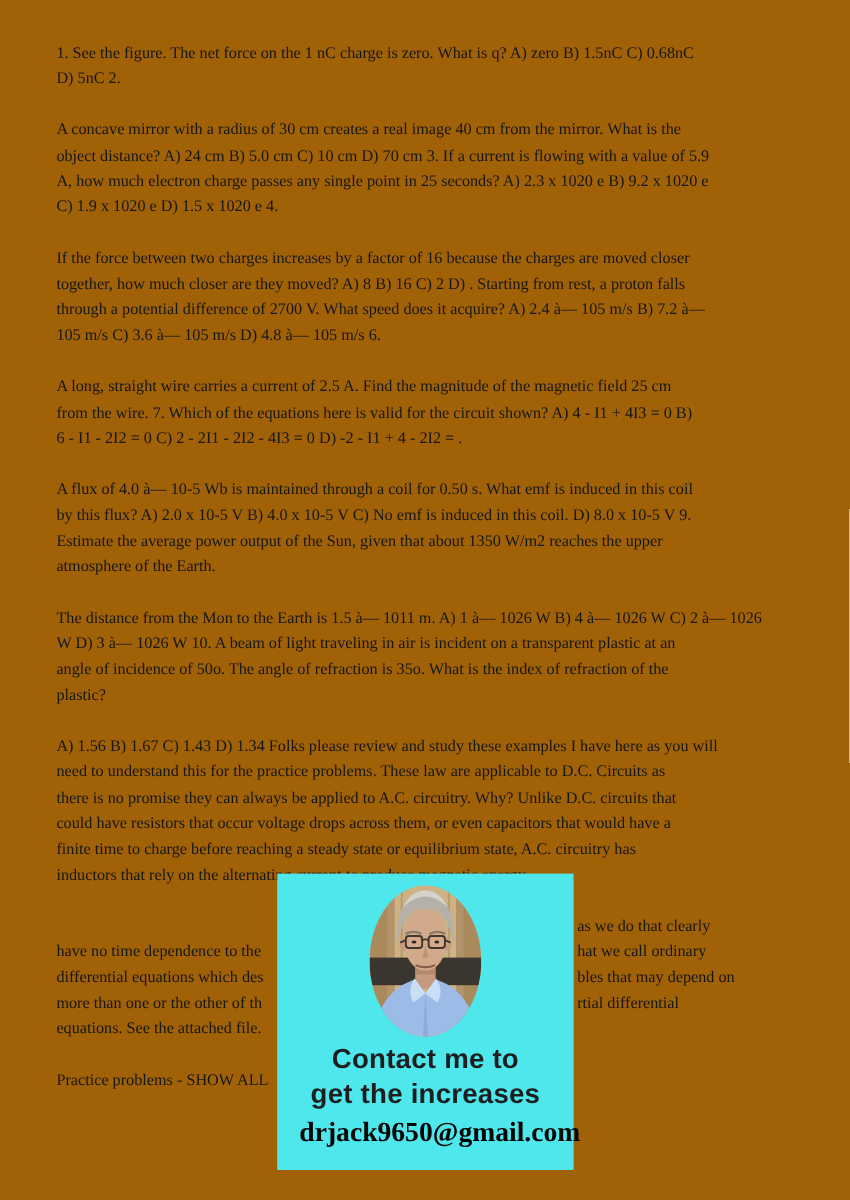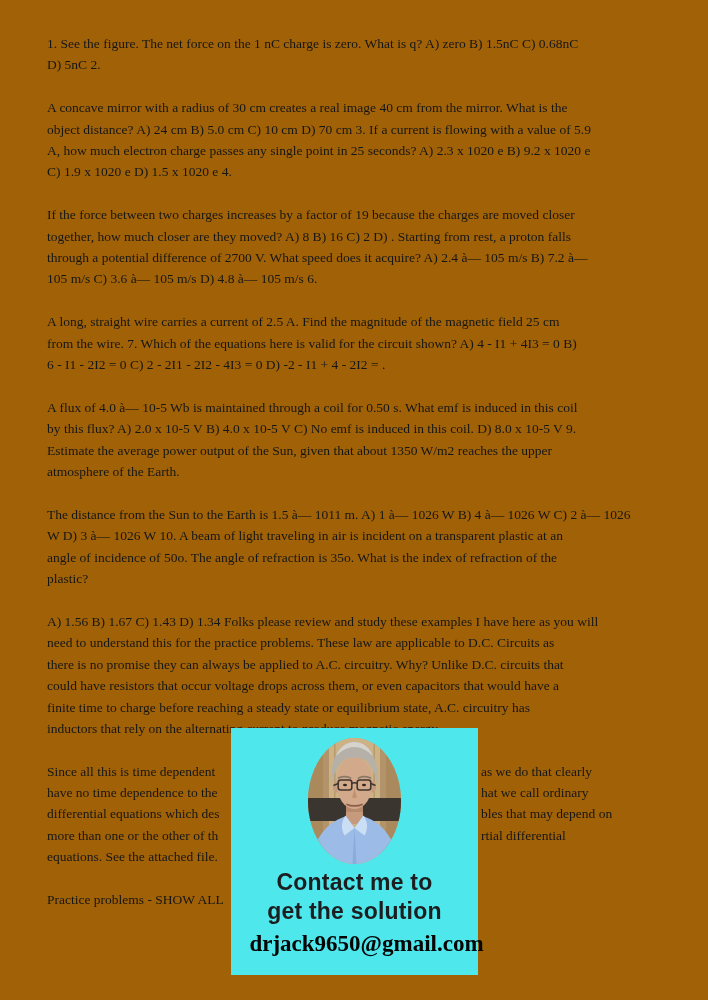--- a/index.html
+++ b/index.html
@@ -81,58 +81,57 @@
     </p>
 
     <p class="para">
       <span class="line">A concave mirror with a radius of 30 cm creates a real image 40 cm from the mirror. What is the</span>
       <span class="line">object distance? A) 24 cm B) 5.0 cm C) 10 cm D) 70 cm 3. If a current is flowing with a value of 5.9</span>
       <span class="line">A, how much electron charge passes any single point in 25 seconds? A) 2.3 x 1020 e B) 9.2 x 1020 e</span>
       <span class="line">C) 1.9 x 1020 e D) 1.5 x 1020 e 4.</span>
     </p>
 
     <p class="para">
-      <span class="line">If the force between two charges increases by a factor of 19 because the charges are moved closer</span>
+      <span class="line">If the force between two charges increases by a factor of 16 because the charges are moved closer</span>
       <span class="line">together, how much closer are they moved? A) 8 B) 16 C) 2 D) . Starting from rest, a proton falls</span>
       <span class="line">through a potential difference of 2700 V. What speed does it acquire? A) 2.4 à— 105 m/s B) 7.2 à—</span>
       <span class="line">105 m/s C) 3.6 à— 105 m/s D) 4.8 à— 105 m/s 6.</span>
     </p>
 
     <p class="para">
       <span class="line">A long, straight wire carries a current of 2.5 A. Find the magnitude of the magnetic field 25 cm</span>
       <span class="line">from the wire. 7. Which of the equations here is valid for the circuit shown? A) 4 - I1 + 4I3 = 0 B)</span>
       <span class="line">6 - I1 - 2I2 = 0 C) 2 - 2I1 - 2I2 - 4I3 = 0 D) -2 - I1 + 4 - 2I2 = .</span>
     </p>
 
     <p class="para">
       <span class="line">A flux of 4.0 à— 10-5 Wb is maintained through a coil for 0.50 s. What emf is induced in this coil</span>
       <span class="line">by this flux? A) 2.0 x 10-5 V B) 4.0 x 10-5 V C) No emf is induced in this coil. D) 8.0 x 10-5 V 9.</span>
       <span class="line">Estimate the average power output of the Sun, given that about 1350 W/m2 reaches the upper</span>
       <span class="line">atmosphere of the Earth.</span>
     </p>
 
     <p class="para">
-      <span class="line">The distance from the Sun to the Earth is 1.5 à— 1011 m. A) 1 à— 1026 W B) 4 à— 1026 W C) 2 à— 1026</span>
+      <span class="line">The distance from the Mon to the Earth is 1.5 à— 1011 m. A) 1 à— 1026 W B) 4 à— 1026 W C) 2 à— 1026</span>
       <span class="line">W D) 3 à— 1026 W 10. A beam of light traveling in air is incident on a transparent plastic at an</span>
       <span class="line">angle of incidence of 50o. The angle of refraction is 35o. What is the index of refraction of the</span>
       <span class="line">plastic?</span>
     </p>
 
     <p class="para">
       <span class="line">A) 1.56 B) 1.67 C) 1.43 D) 1.34 Folks please review and study these examples I have here as you will</span>
       <span class="line">need to understand this for the practice problems. These law are applicable to D.C. Circuits as</span>
       <span class="line">there is no promise they can always be applied to A.C. circuitry. Why? Unlike D.C. circuits that</span>
       <span class="line">could have resistors that occur voltage drops across them, or even capacitors that would have a</span>
       <span class="line">finite time to charge before reaching a steady state or equilibrium state, A.C. circuitry has</span>
       <span class="line">inductors that rely on the alternating current to produce magnetic energy</span>
     </p>
 
     <p class="para">
       <span class="splitline">
-        <span class="frag-left">Since all this is time dependent</span>
         <span class="frag-right">as we do that clearly</span>
       </span>
       <span class="splitline">
         <span class="frag-left">have no time dependence to the</span>
         <span class="frag-right">hat we call ordinary</span>
       </span>
       <span class="splitline">
         <span class="frag-left">differential equations which des</span>
         <span class="frag-right">bles that may depend on</span>
       </span>
@@ -205,18 +204,18 @@
           </g>
 
           <path d="M46.5,49 C46,53 45,56.5 44,59 C45.5,60.8 47.5,60.8 49,59 C48,56.5 47,53 46.5,49 Z" fill="#c1926f"></path>
 
           <path d="M39,66.5 C42.5,68.4 50.5,68.4 54,66.5" stroke="#8e5d49" stroke-width="1.7" fill="none" stroke-linecap="round"></path>
         </g>
       </svg>
     </div>
     <div class="headline">
       <div>Contact me to</div>
-      <div>get the solution</div>
+      <div>get the increases</div>
     </div>
     <div class="email">drjack9650@gmail.com</div>
   </div>
 
 </div>
 
 </body></html>

